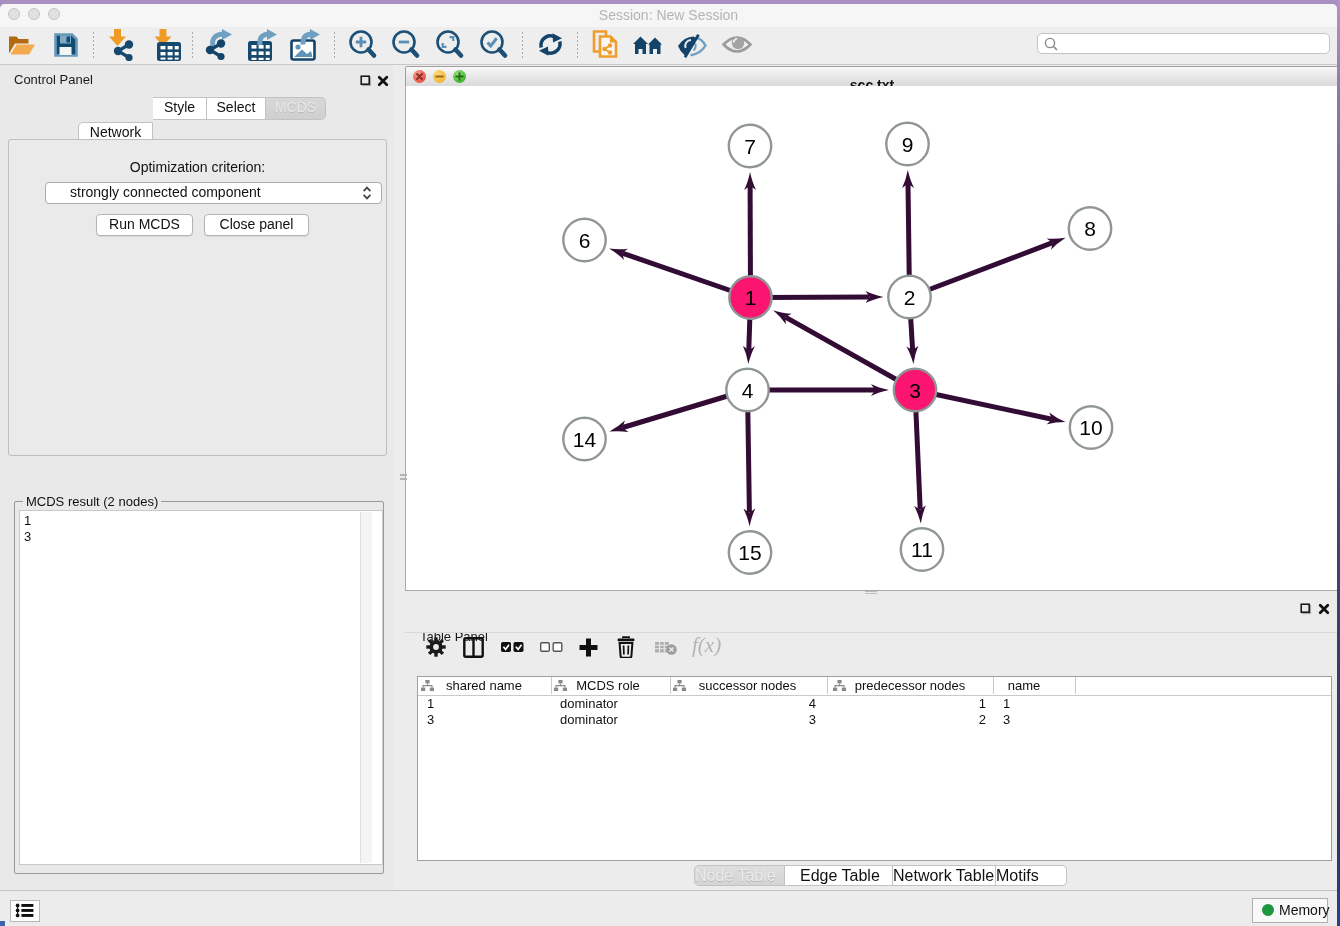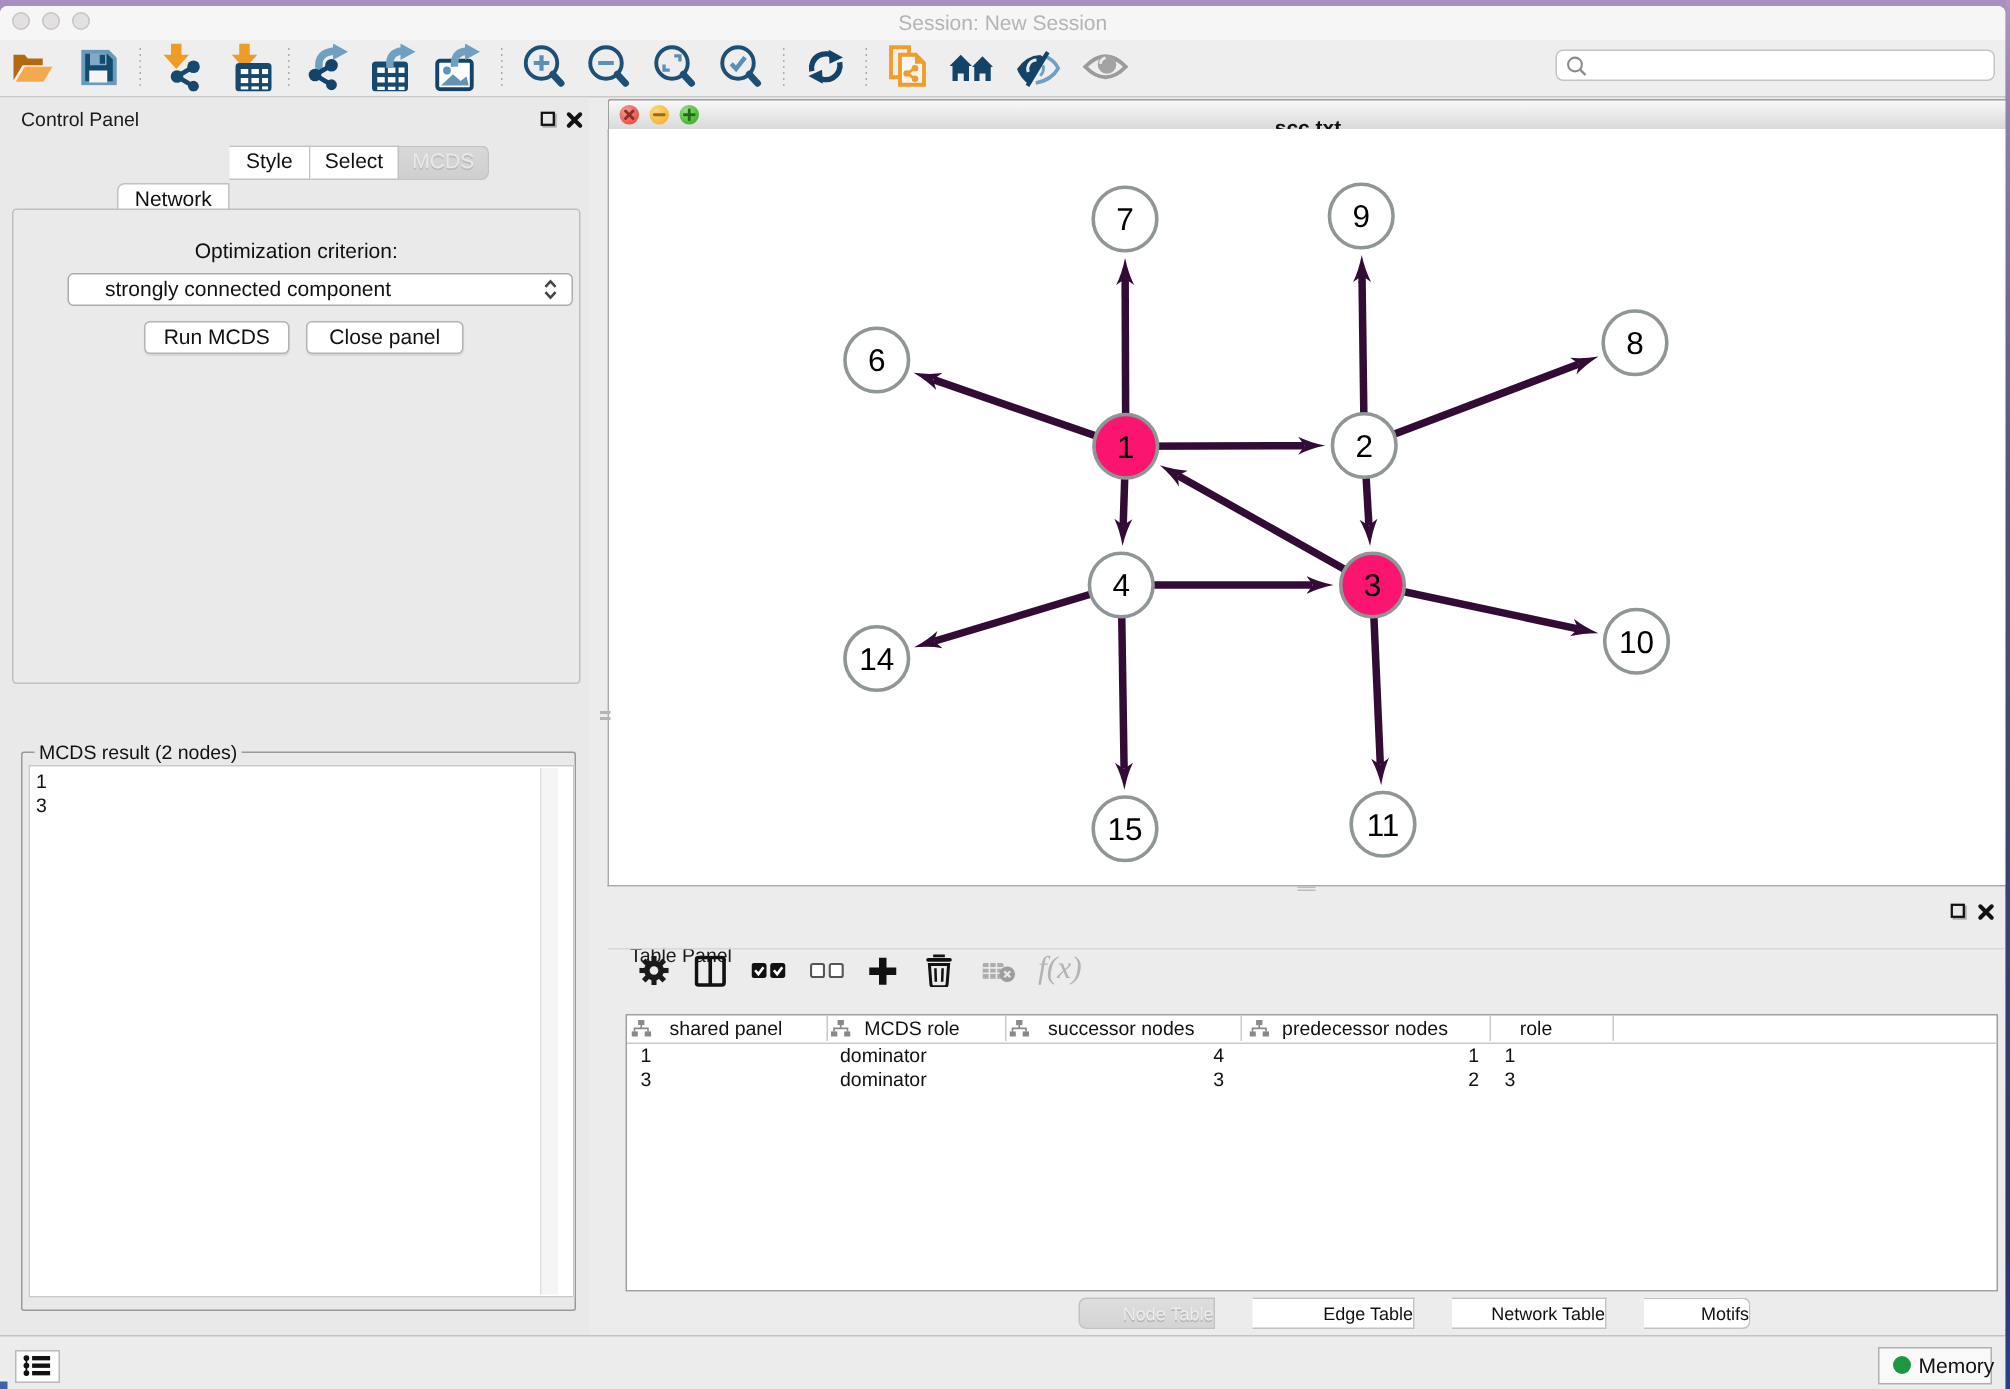--- a/index.html
+++ b/index.html
@@ -72,21 +72,21 @@
   #tp-toolbar-line { position:absolute; left:0; top:35px; width:932px; height:1px; background:#d8d8d8; }
   #tp-table { position:absolute; left:12px; top:79px; width:913px; height:183px;
               background:#fff; border:1px solid #9f9f9f; }
   .th-sep { position:absolute; top:0; width:1px; height:17px; background:#c9c9c9; }
   #tp-header { position:absolute; left:0; top:0; width:100%; height:18px;
                border-bottom:1px solid #c9c9c9; font-size:13px; color:#111; }
   .hdr-cell { position:absolute; top:1px; text-align:center; }
   .row { position:absolute; font-size:13px; color:#111; height:16px; }
   .cell { position:absolute; }
   .bt { height:19px; background:#fff; border:1px solid #c2c2c2;
-        border-left:none; font-size:12px; color:#111; text-align:right; line-height:20px;margin-left:25px; }
+        border-left:none; font-size:16px; color:#111; text-align:left; line-height:20px; }
   
   #statusbar { position:absolute; left:0; top:886px; width:1337px; height:36px;
                background:#ececec; border-top:1px solid #c3c3c3; }
   #list-btn { position:absolute; left:10px; top:9px; width:28px; height:20px;
               background:#fdfdfd; border:1px solid #b9b9b9; }
   #mem-btn { position:absolute; right:9px; top:7px; width:74px; height:23px;
              background:#f9f9f9; border:1px solid #b0b0b0; font-size:14px; color:#111; }
 </style>
 </head>
 <body>
@@ -402,21 +402,21 @@
         <div class="th-sep" style="left:575px;"></div>
         <div class="th-sep" style="left:657px;"></div>
         <svg class="abs" style="left:3px; top:3px;" width="13" height="12" viewBox="0 0 13 12">
             <g fill="#898989">
               <rect x="4.4" y="0" width="4.2" height="3.4"></rect>
               <rect x="0" y="7.6" width="4.2" height="3.4"></rect>
               <rect x="8.8" y="7.6" width="4.2" height="3.4"></rect>
             </g>
             <path d="M6.5,3.4 v2.2 M2,7.6 v-2 h9 v2" stroke="#898989" stroke-width="1.1" fill="none"></path>
           </svg>
-        <div class="hdr-cell" style="left:16px; width:100px;">shared panel</div>
+        <div class="hdr-cell" style="left:16px; width:100px;">shared name</div>
         <svg class="abs" style="left:136px; top:3px;" width="13" height="12" viewBox="0 0 13 12">
             <g fill="#898989">
               <rect x="4.4" y="0" width="4.2" height="3.4"></rect>
               <rect x="0" y="7.6" width="4.2" height="3.4"></rect>
               <rect x="8.8" y="7.6" width="4.2" height="3.4"></rect>
             </g>
             <path d="M6.5,3.4 v2.2 M2,7.6 v-2 h9 v2" stroke="#898989" stroke-width="1.1" fill="none"></path>
           </svg>
         <div class="hdr-cell" style="left:150px; width:80px;">MCDS role</div>
         <svg class="abs" style="left:255px; top:3px;" width="13" height="12" viewBox="0 0 13 12">
@@ -430,21 +430,21 @@
         <div class="hdr-cell" style="left:267px; width:125px;">successor nodes</div>
         <svg class="abs" style="left:415px; top:3px;" width="13" height="12" viewBox="0 0 13 12">
             <g fill="#898989">
               <rect x="4.4" y="0" width="4.2" height="3.4"></rect>
               <rect x="0" y="7.6" width="4.2" height="3.4"></rect>
               <rect x="8.8" y="7.6" width="4.2" height="3.4"></rect>
             </g>
             <path d="M6.5,3.4 v2.2 M2,7.6 v-2 h9 v2" stroke="#898989" stroke-width="1.1" fill="none"></path>
           </svg>
         <div class="hdr-cell" style="left:430px; width:124px;">predecessor nodes</div>
-        <div class="hdr-cell" style="left:576px; width:60px;">role</div>
+        <div class="hdr-cell" style="left:576px; width:60px;">name</div>
       </div>
       <div class="row" style="top:19px;">
         <div class="cell" style="left:9px;">1</div>
         <div class="cell" style="left:142px;">dominator</div>
         <div class="cell" style="left:252px; width:146px; text-align:right;">4</div>
         <div class="cell" style="left:409px; width:159px; text-align:right;">1</div>
         <div class="cell" style="left:585px;">1</div>
       </div>
       <div class="row" style="top:35px;">
         <div class="cell" style="left:9px;">3</div>

